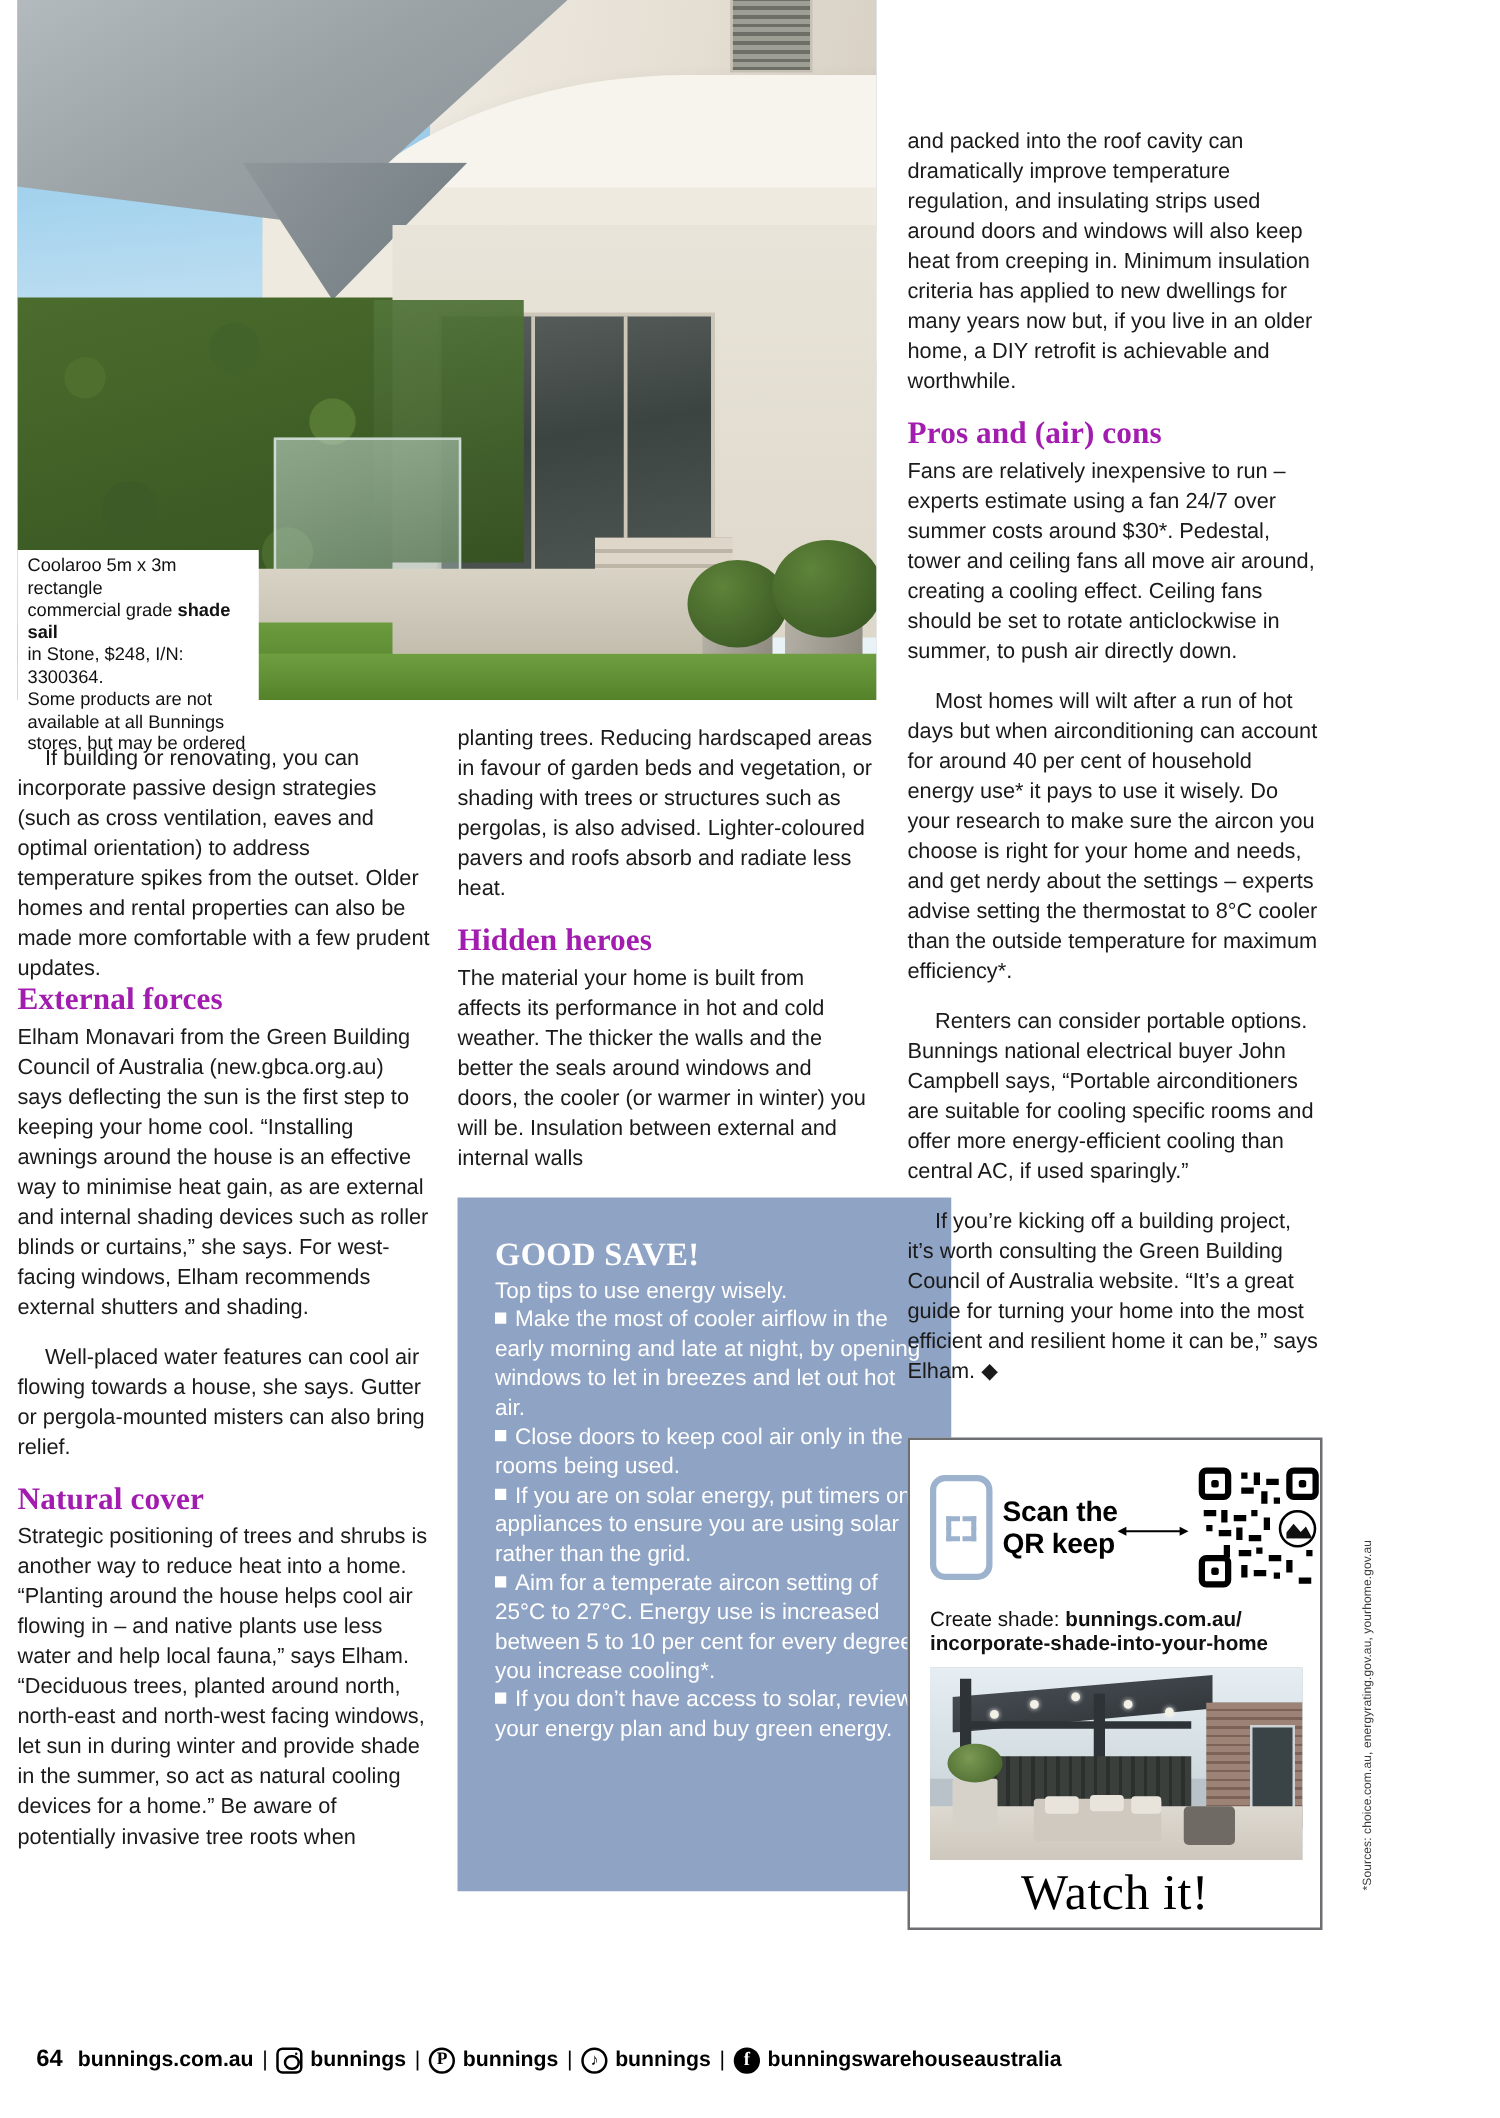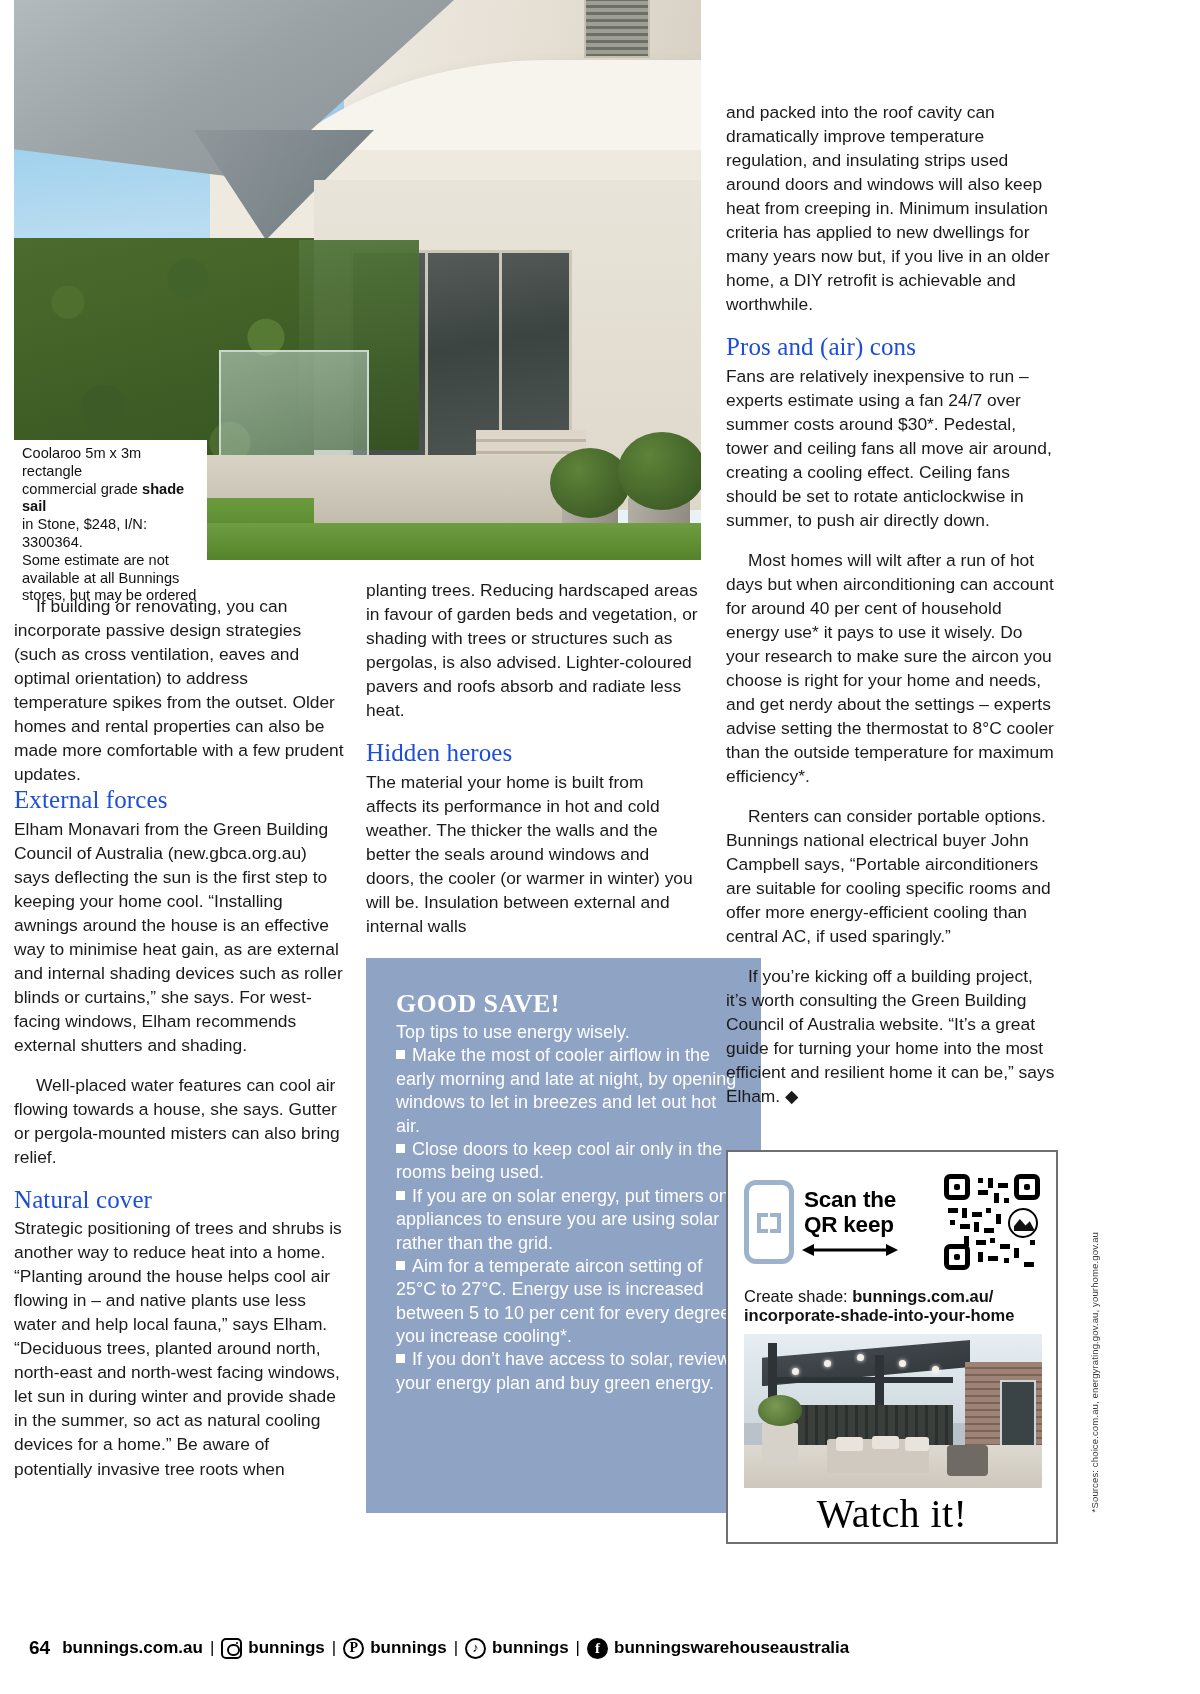--- a/index.html
+++ b/index.html
@@ -142,24 +142,24 @@
     text-align: left;
   }
   .col1 { left: 14px;  top: 578px; width: 330px; }
   .col2 { left: 366px; top: 578px; width: 332px; }
   .col3 { left: 726px; top: 100px; width: 330px; }
 
   .col p { margin: 0; }
   .col p.indent { text-indent: 22px; margin-top: 16px; }
   h2.sec {
     font-family: "Liberation Serif", serif;
-    font-weight: 400;
+    font-weight: 700;
     font-size: 25px;
     line-height: 1.1;
-    color: #1d4ed8;
+    color: #a21caf;
     margin: 17px 0 3px 0;
     letter-spacing: .1px;
   }
   h2.sec.first { margin-top: 0; }
 
   
   .goodsave {
     position: absolute;
     left: 366px; top: 958px;
     width: 395px; height: 555px;
@@ -415,21 +415,21 @@
     <div class="hero-shrub" style="left:604px;top:432px;width:88px;height:78px"></div>
 
     <div class="hero-lawn"></div>
     <div class="hero-lawn2"></div>
   </div>
 
   <div class="caption">
     <span>Coolaroo 5m x 3m rectangle</span><br>
     <span>commercial grade </span><b>shade sail</b><br>
     <span>in Stone, $248, I/N: 3300364.</span><br>
-    <span>Some estimate are not</span><br>
+    <span>Some products are not</span><br>
     <span>available at all Bunnings</span><br>
     <span>stores, but may be ordered</span>
   </div>
 
   <div class="col col1">
     <p class="indent">If building or renovating, you can incorporate passive design strategies (such as cross ventilation, eaves and optimal orientation) to address temperature spikes from the outset. Older homes and rental properties can also be made more comfortable with a few prudent updates.</p>
     <h2 class="sec first">External forces</h2>
     <p>Elham Monavari from the Green Building Council of Australia (new.gbca.org.au) says deflecting the sun is the first step to keeping your home cool. “Installing awnings around the house is an effective way to minimise heat gain, as are external and internal shading devices such as roller blinds or curtains,” she says. For west-facing windows, Elham recommends external shutters and shading.</p>
     <p class="indent">Well-placed water features can cool air flowing towards a house, she says. Gutter or pergola-mounted misters can also bring relief.</p>
     <h2 class="sec">Natural cover</h2>
@@ -464,21 +464,21 @@
   </div>
 
   <div class="watchbox">
     <div class="qr-row">
       <div class="phone-icon">
         <span class="br tl"></span>
           <span class="br tr"></span>
         <span class="br bl"></span>
           <span class="br brr"></span>
       </div>
-      <div style="display:flex;flex-direction:column;align-items:center;">
+      <div style="display:flex;flex-direction:row;align-items:center;">
         <div class="scan-label">
           <span>Scan the</span><br>
           <span>QR keep</span>
         </div>
         <svg class="arrow" viewBox="0 0 96 14">
           <line x1="10" y1="7" x2="86" y2="7" stroke="#000" stroke-width="3"></line>
           <polygon points="0,7 12,1 12,13" fill="#000"></polygon>
           <polygon points="96,7 84,1 84,13" fill="#000"></polygon>
         </svg>
       </div>

